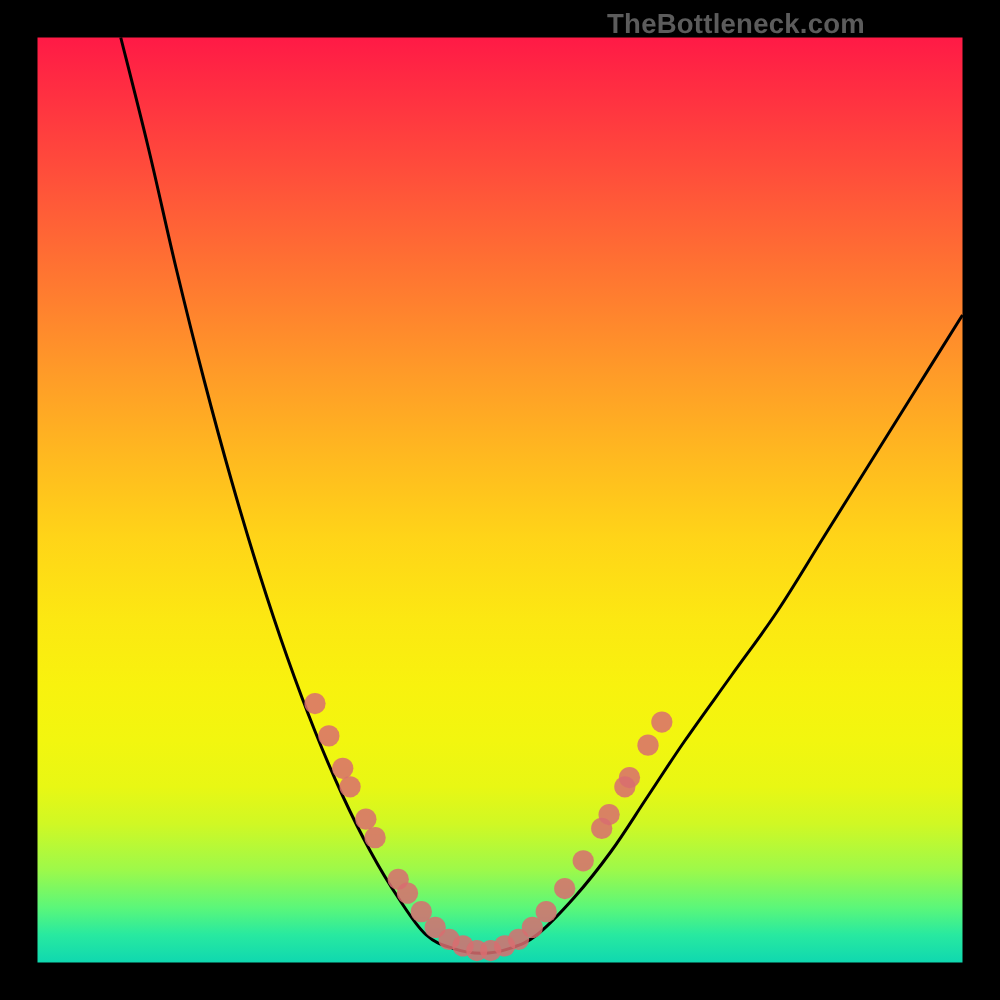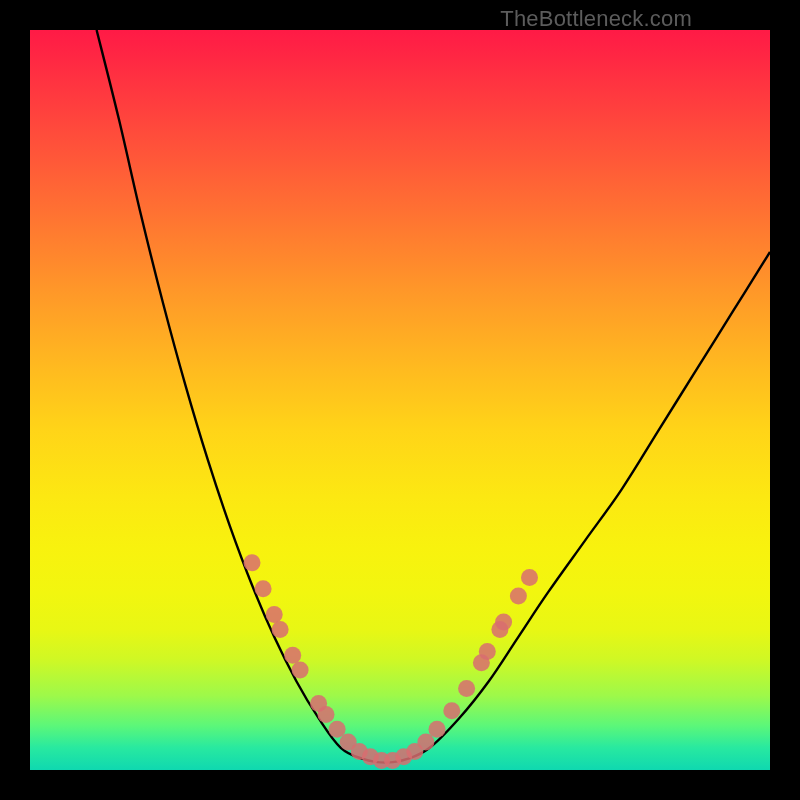--- a/index.html
+++ b/index.html
@@ -9,20 +9,21 @@
     height: 800px;
     overflow: hidden;
     background: #000;
     font-family: Arial, Helvetica, sans-serif;
   }
   .frame {
     position: relative;
     width: 702px;
     height: 800px;
     background: #000;
+    font-weight: bold;
   }
   .plot {
     position: absolute;
     left: 30px;
     top: 30px;
     width: 740px;
     height: 740px;
     background: linear-gradient(to bottom,
       #ff1a46 0%,
       #ff3a3f 9%,

